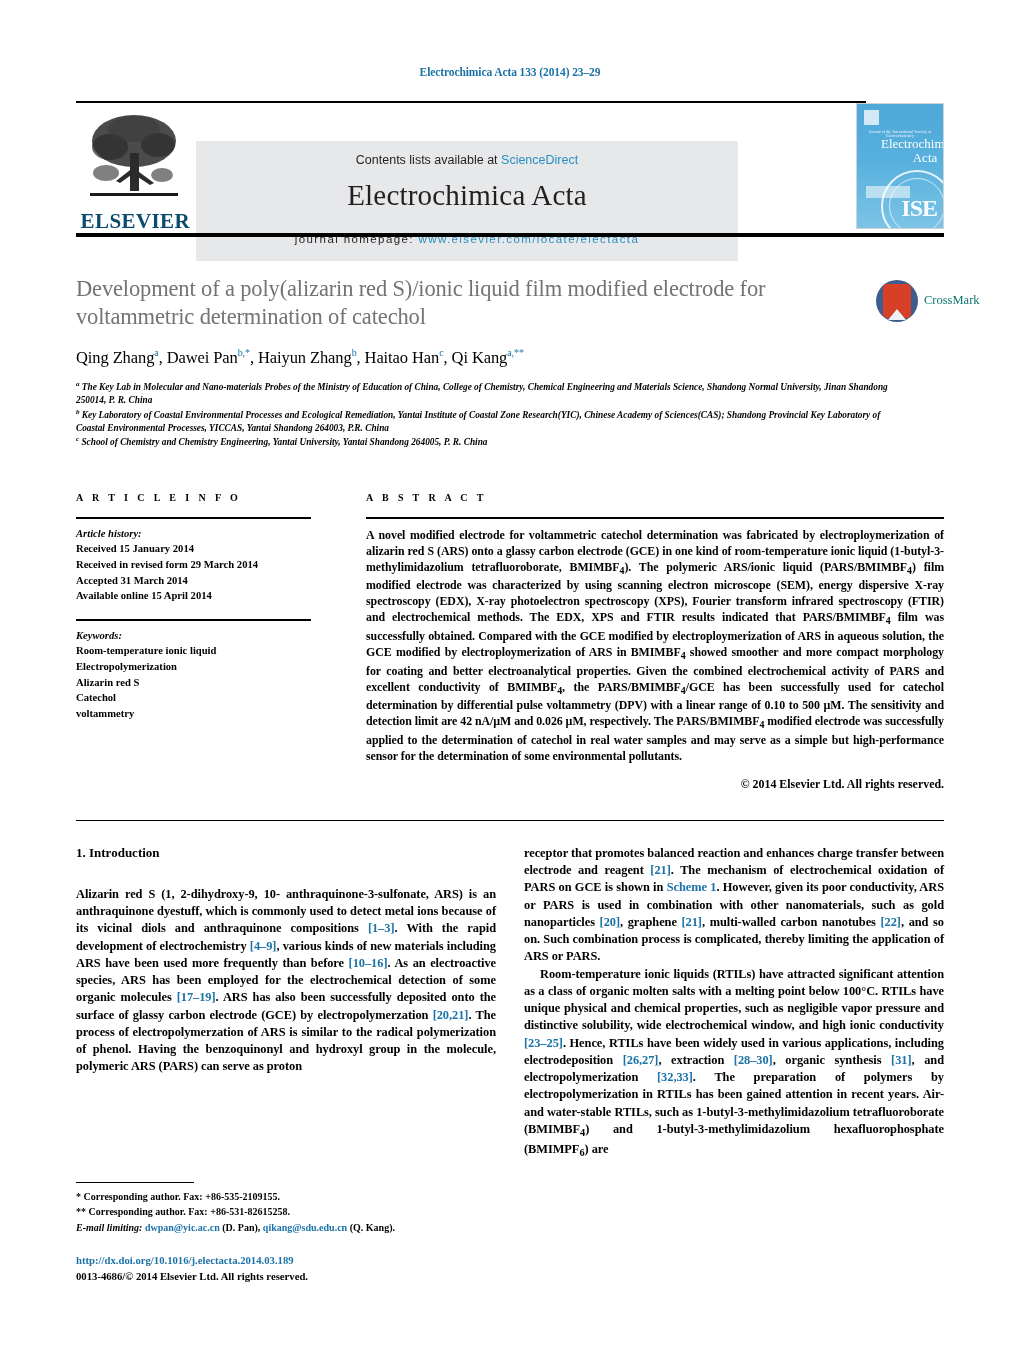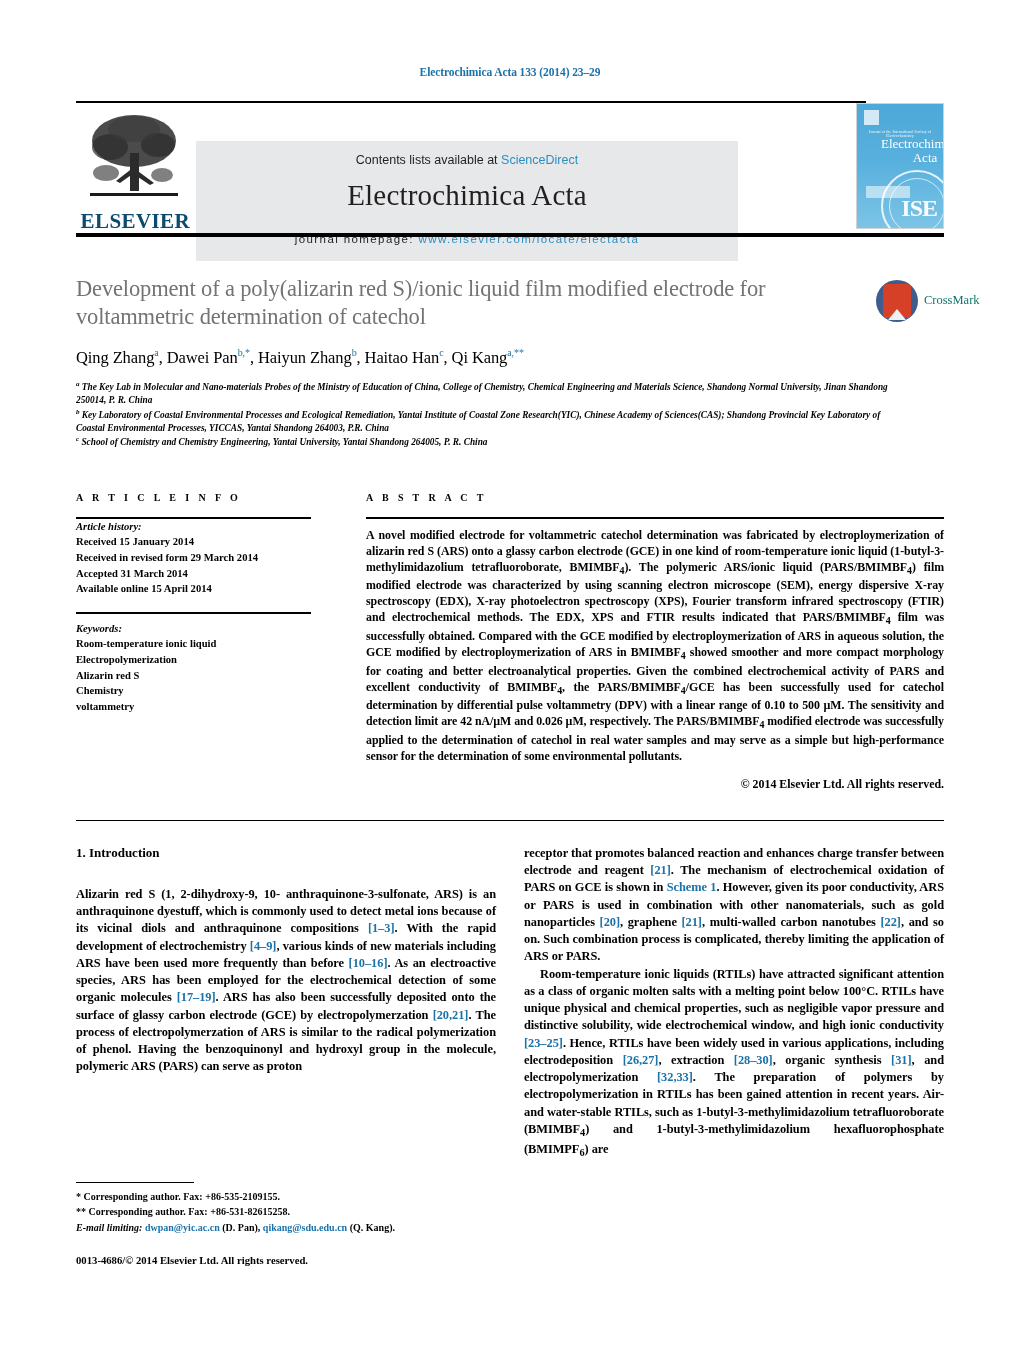--- a/index.html
+++ b/index.html
@@ -240,20 +240,21 @@
     left: 76px; top: 517px;
     width: 235px;
   }
   .col-abstract {
     position: absolute;
     left: 366px; top: 517px;
     width: 578px;
   }
   .hr-black { width: 100%; height: 1.6px; background: #000; }
   .hist {
+    margin-top: 7px;
     font-family: "Liberation Serif", serif;
     font-size: 10.6px;
     line-height: 1.48;
     font-weight: bold;
   }
   .hist .it { font-style: italic; }
   .kw-rule { margin-top: 15px; width: 100%; height: 1.6px; background: #000; }
   .kw {
     margin-top: 7px;
     font-family: "Liberation Serif", serif;
@@ -425,21 +426,21 @@
       <div>Received in revised form 29 March 2014</div>
       <div>Accepted 31 March 2014</div>
       <div>Available online 15 April 2014</div>
     </div>
     <div class="kw-rule"></div>
     <div class="kw">
       <div class="it">Keywords:</div>
       <div>Room-temperature ionic liquid</div>
       <div>Electropolymerization</div>
       <div>Alizarin red S</div>
-      <div>Chemistry</div>
+      <div>Catechol</div>
       <div>voltammetry</div>
     </div>
   </div>
 
   <div class="col-abstract">
     <div class="hr-black"></div>
     <div class="abstract-body">A novel modified electrode for voltammetric catechol determination was fabricated by electroploymerization of alizarin red S (ARS) onto a glassy carbon electrode (GCE) in one kind of room-temperature ionic liquid (1-butyl-3-methylimidazolium tetrafluoroborate, BMIMBF<sub>4</sub>). The polymeric ARS/ionic liquid (PARS/BMIMBF<sub>4</sub>) film modified electrode was characterized by using scanning electron microscope (SEM), energy dispersive X-ray spectroscopy (EDX), X-ray photoelectron spectroscopy (XPS), Fourier transform infrared spectroscopy (FTIR) and electrochemical methods. The EDX, XPS and FTIR results indicated that PARS/BMIMBF<sub>4</sub> film was successfully obtained. Compared with the GCE modified by electroploymerization of ARS in aqueous solution, the GCE modified by electroploymerization of ARS in BMIMBF<sub>4</sub> showed smoother and more compact morphology for coating and better electroanalytical properties. Given the combined electrochemical activity of PARS and excellent conductivity of BMIMBF<sub>4</sub>, the PARS/BMIMBF<sub>4</sub>/GCE has been successfully used for catechol determination by differential pulse voltammetry (DPV) with a linear range of 0.10 to 500 µM. The sensitivity and detection limit are 42 nA/µM and 0.026 µM, respectively. The PARS/BMIMBF<sub>4</sub> modified electrode was successfully applied to the determination of catechol in real water samples and may serve as a simple but high-performance sensor for the determination of some environmental pollutants.</div>
     <div class="copyright">© 2014 Elsevier Ltd. All rights reserved.</div>
   </div>
 
@@ -456,16 +457,17 @@
   </div>
 
   <div class="footnotes">
     <div class="fn-rule"></div>
     <div class="fn">* Corresponding author. Fax: +86-535-2109155.</div>
     <div class="fn">** Corresponding author. Fax: +86-531-82615258.</div>
     <div class="fn"><span class="em">E-mail limiting:</span> <span class="lnk">dwpan@yic.ac.cn</span> (D. Pan), <span class="lnk">qikang@sdu.edu.cn</span> (Q. Kang).</div>
   </div>
 
   <div class="doi-block">
+    <div class="doi-link">http://dx.doi.org/10.1016/j.electacta.2014.03.189</div>
     <div>0013-4686/© 2014 Elsevier Ltd. All rights reserved.</div>
   </div>
 
 </div>
 
 </body></html>

